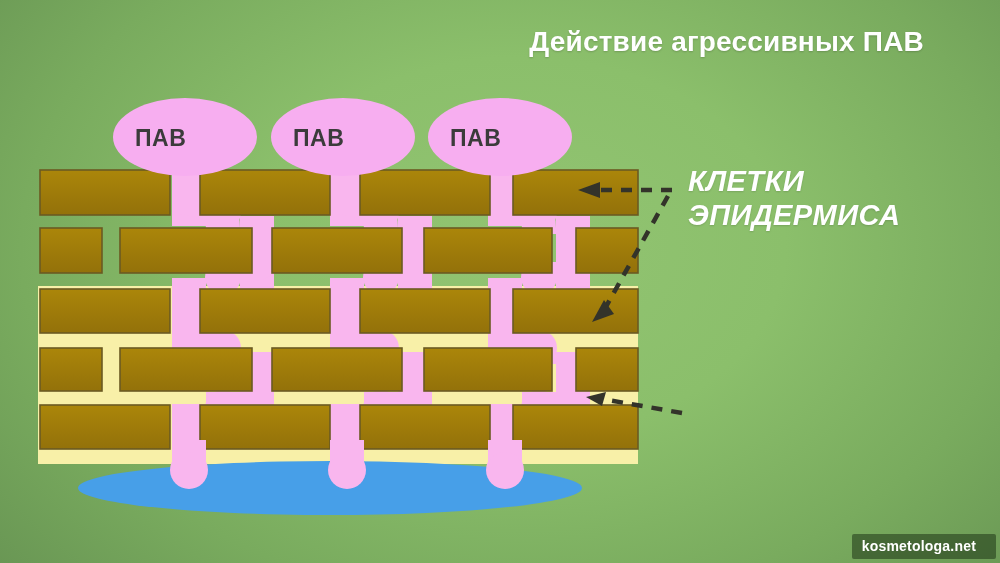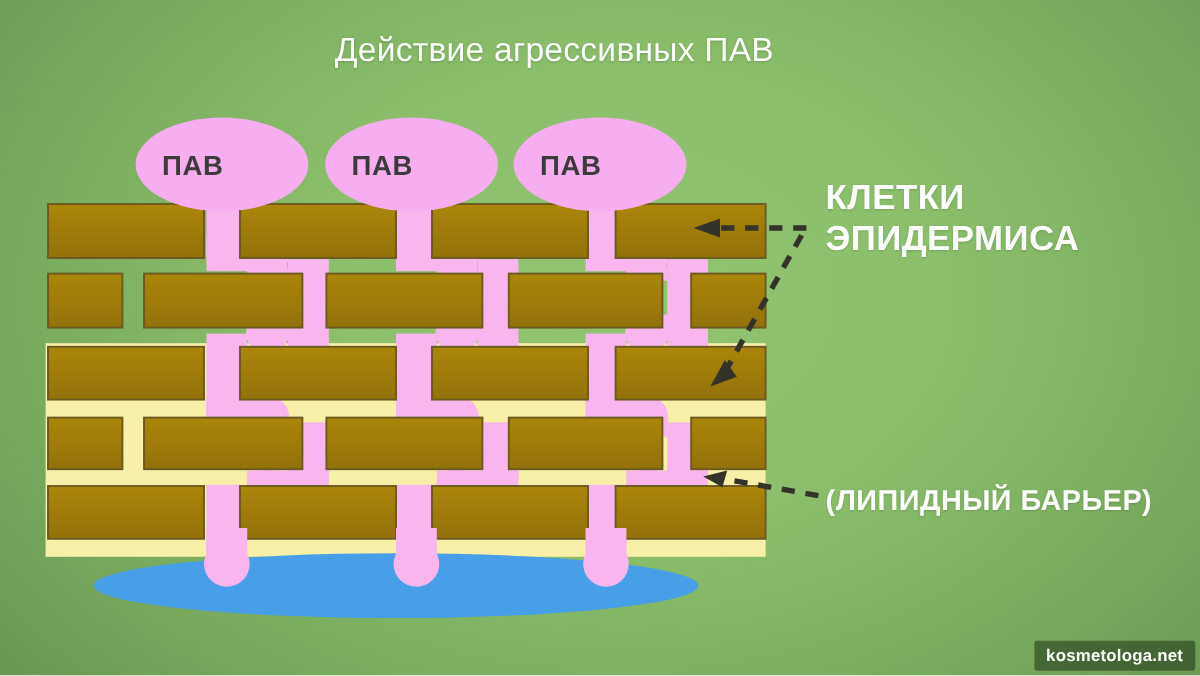--- a/index.html
+++ b/index.html
@@ -8,47 +8,47 @@
     font-family:"Liberation Sans","DejaVu Sans",sans-serif;
     position:relative;
   }
   #stage{
     position:absolute;left:0;top:0;width:1000px;height:563px;
     background:
       radial-gradient(ellipse 780px 560px at 52% 44%, #92c472 0%, #8bbf6b 34%, #79ab5e 64%, #618c4f 100%);
     overflow:hidden;
   }
   #title{
-    position:absolute;left:0;top:26px;width:924px;text-align:center;
-    color:#ffffff;font-size:28px;font-weight:normal;letter-spacing:.2px;
+    position:absolute;left:0;top:26px;width:924px;text-align:right;
+    color:#ffffff;font-size:28px;font-weight:bold;letter-spacing:.2px;
     text-shadow:0 1px 2px rgba(0,0,0,.18);
   }
   .svg-layer{position:absolute;left:0;top:0;width:1000px;height:563px;}
 
   .pav-label{
     position:absolute;color:#3b3b3b;font-size:23px;font-weight:bold;
     text-align:left;letter-spacing:.5px;
   }
   .moist-label{
     position:absolute;color:#ffffff;font-size:22px;font-weight:bold;
     letter-spacing:2px;text-align:center;width:500px;left:80px;top:476px;
   }
   .side-label{
     position:absolute;color:#ffffff;font-weight:bold;line-height:1.18;
     letter-spacing:.4px;text-shadow:0 1px 2px rgba(0,0,0,.14);
   }
-  #lab-cells{left:688px;top:148px;font-size:29px;}
+  #lab-cells{left:688px;top:164px;font-size:29px;font-style:italic;}
   #lab-lipids{left:688px;top:404px;font-size:24px;}
   .side-label .l2{display:block;}
 
   #watermark{
     position:absolute;right:4px;bottom:4px;
     background:rgba(30,52,22,.55);
     color:#ffffff;font-size:14px;font-weight:bold;
-    padding:4px 10px 5px 10px;border-radius:2px;letter-spacing:.2px;margin-top:12px;
+    padding:4px 20px 5px 10px;border-radius:2px;letter-spacing:.2px;margin-top:12px;
   }
 </style>
 </head>
 <body>
 
 <div id="stage">
 
   <div id="title">Действие агрессивных ПАВ</div>
 
   <svg class="svg-layer" viewBox="0 0 1000 563">
@@ -191,18 +191,17 @@
   <div class="pav-label" style="left:293px;top:125px;width:100px;">ПАВ</div>
   <div class="pav-label" style="left:450px;top:125px;width:100px;">ПАВ</div>
 
 
   <div class="side-label" id="lab-cells">
     <span class="l1">КЛЕТКИ</span>
     <span class="l2">ЭПИДЕРМИСА</span>
   </div>
 
   <div class="side-label" id="lab-lipids">
-    <span class="l2">(ЛИПИДНЫЙ БАРЬЕР)</span>
   </div>
 
   <div id="watermark">kosmetologa.net</div>
 
 </div>
 
 </body></html>

